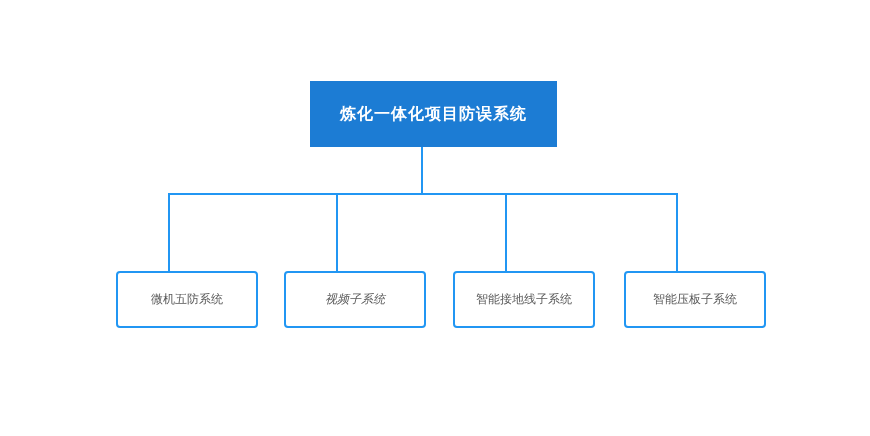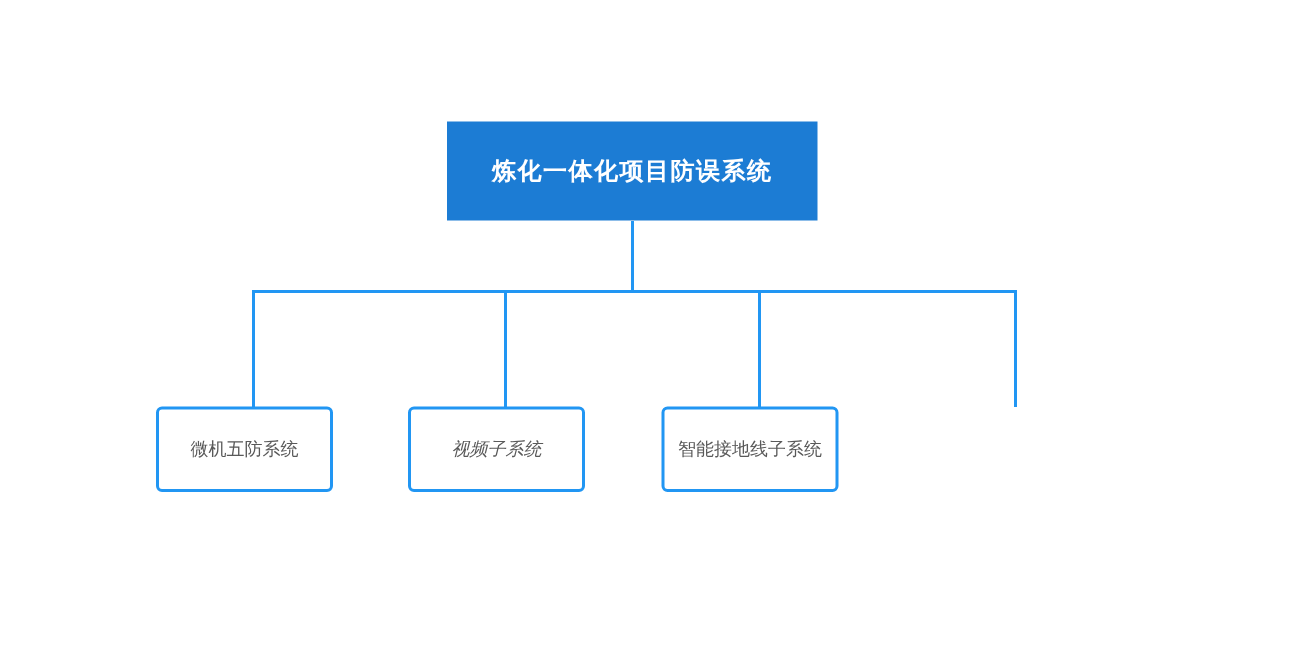--- a/index.html
+++ b/index.html
@@ -30,35 +30,36 @@
     shape-rendering: crispEdges;
   }
   .node {
     position: absolute;
     display: flex;
     align-items: center;
     justify-content: center;
     box-sizing: border-box;
     text-align: center;
     cursor: default;
+    margin-left: 12px;
   }
   .node-root {
     left: 298px;
     top: 81px;
     width: 247px;
     height: 66px;
     background: var(--root-fill, #1c7cd4);
     color: var(--root-text, #ffffff);
     font-size: 16px;
     font-weight: bold;
     letter-spacing: 1px;
   }
   .node-child {
     top: 271px;
-    width: 118px;
+    width: 142px;
     height: 57px;
     background: var(--child-fill, #ffffff);
     border: 2px solid var(--child-border, #2196f3);
     border-radius: 4px;
     color: var(--child-text, #595959);
     font-size: 12px;
   }
   .node-child-1 { left: 104px; }
   .node-child-2 { left: 272px; font-style: italic; }
   .node-child-3 { left: 441px; }
@@ -93,14 +94,17 @@
   </div>
 
   <div class="node node-child node-child-2">
     <span class="node-label">视频子系统</span>
   </div>
 
   <div class="node node-child node-child-3">
     <span class="node-label">智能接地线子系统</span>
   </div>
 
+  <div class="node node-child node-child-4">
+    <span class="node-label">智能压板子系统</span>
+  </div>
 
 </div>
 
 </body></html>

